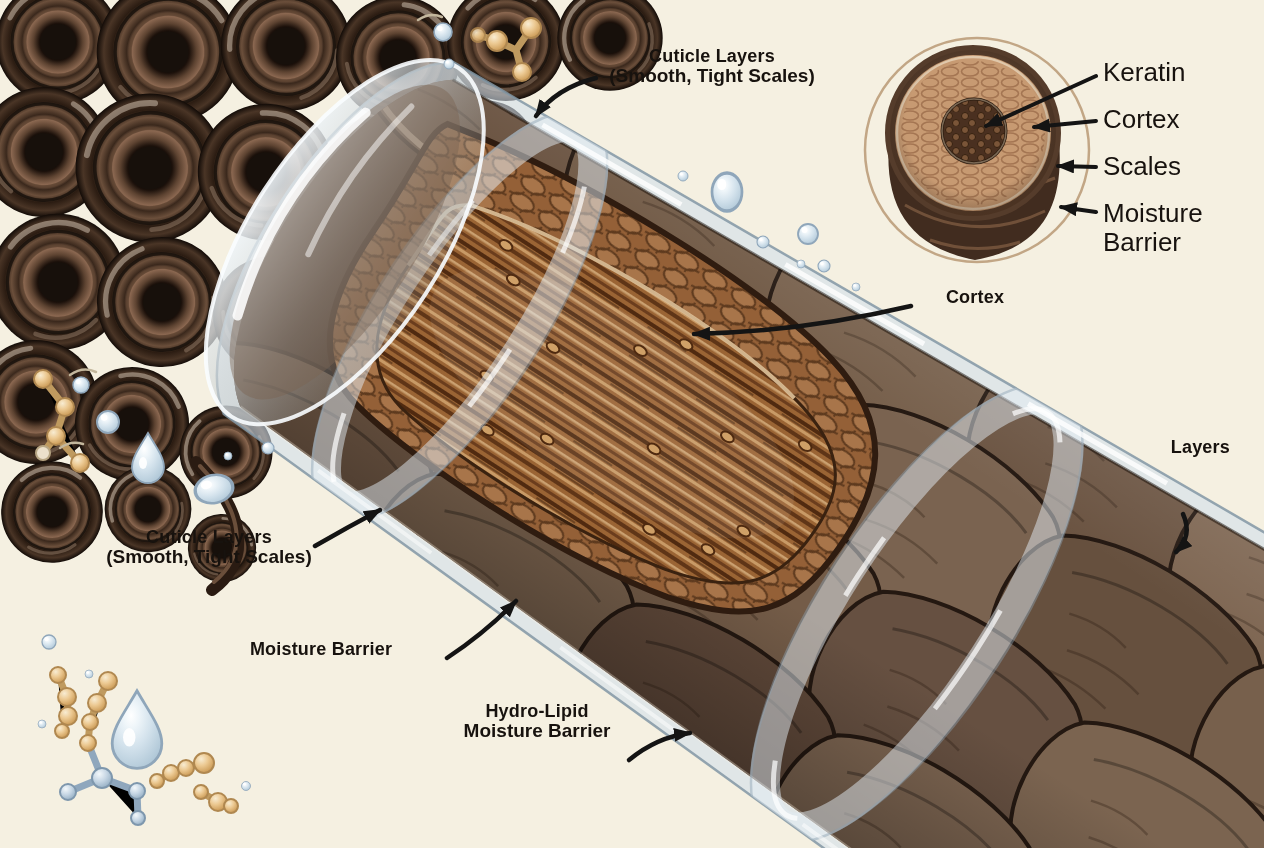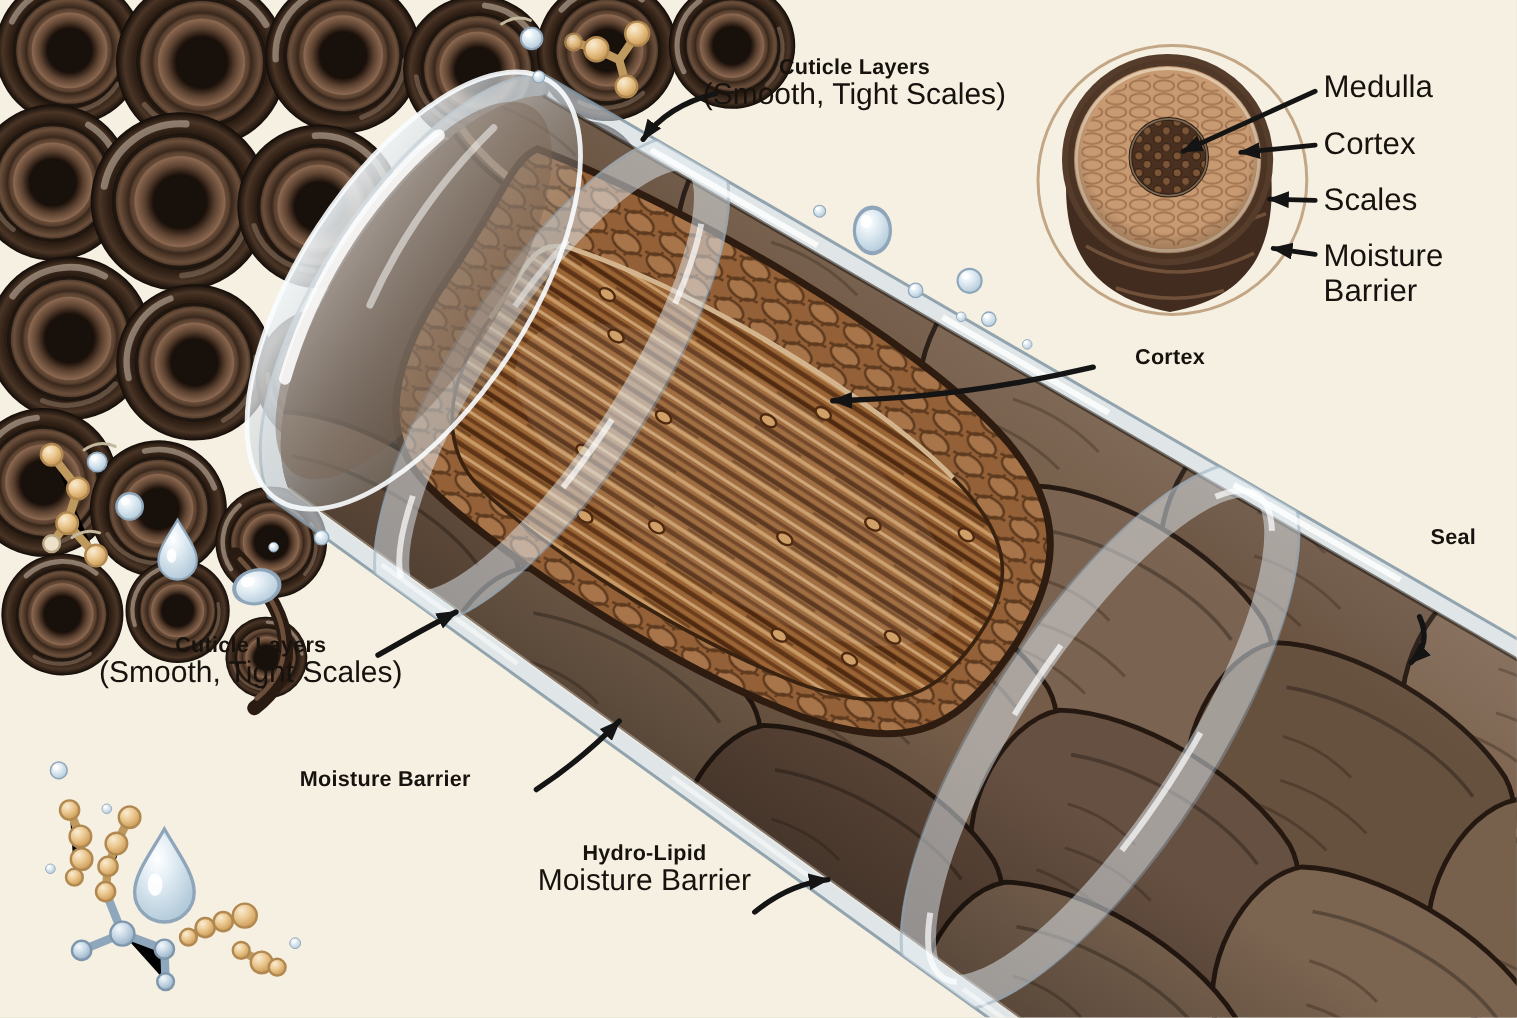--- a/index.html
+++ b/index.html
@@ -1,21 +1,21 @@
 <!DOCTYPE html>
 <html><head>
 <meta charset="utf-8">
 <style>
   html,body{margin:0;padding:0;background:#e8e3d5;}
   .stage{position:relative;width:1264px;height:848px;overflow:hidden;
          background:#f5f0e1;font-family:"Liberation Sans",sans-serif;}
   .stage svg{position:absolute;left:0;top:0;}
   .lbl{position:absolute;color:#17120e;line-height:1.08;text-align:center;}
   .lbl .t{font-weight:700;font-size:18px;letter-spacing:.2px;}
-  .lbl .s{font-weight:400;font-size:25px;text-align:center;}
+  .lbl .s{font-weight:700;font-size:19px;text-align:center;}
   .lbl-right{text-align:right;}
   .inset-lbl{position:absolute;left:1103px;width:160px;text-align:left;
              font-size:26px;font-weight:400;color:#17120e;line-height:1.12;}
 </style>
 </head>
 <body>
 
 <div class="stage">
 <svg width="1264" height="848" viewBox="0 0 1264 848">
   <defs>
@@ -337,34 +337,34 @@
 <div class="lbl" style="left:572px;top:47px;width:280px;">
   <div class="t">Cuticle Layers</div>
   <div class="s">(Smooth, Tight Scales)</div>
 </div>
 
 <div class="lbl" style="left:840px;top:288px;width:270px;">
   <div class="t">Cortex</div>
 </div>
 
 <div class="lbl lbl-right" style="right:34px;top:438px;width:210px;">
-  <div class="t">Seal</div>
+  <div class="t">Layers</div>
 </div>
 
 <div class="lbl" style="left:69px;top:528px;width:280px;">
   <div class="t">Cuticle Layers</div>
   <div class="s">(Smooth, Tight Scales)</div>
 </div>
 
 <div class="lbl" style="left:181px;top:640px;width:280px;">
   <div class="t">Moisture Barrier</div>
 </div>
 
 <div class="lbl" style="left:397px;top:702px;width:280px;">
   <div class="t">Hydro-Lipid</div>
   <div class="s">Moisture Barrier</div>
 </div>
 
-<div class="inset-lbl" style="top:58px;">Medulla</div>
+<div class="inset-lbl" style="top:58px;">Keratin</div>
 <div class="inset-lbl" style="top:105px;">Cortex</div>
 <div class="inset-lbl" style="top:152px;">Scales</div>
 <div class="inset-lbl" style="top:199px;width:125px;">Moisture Barrier</div>
 </div>
 
 </body></html>

